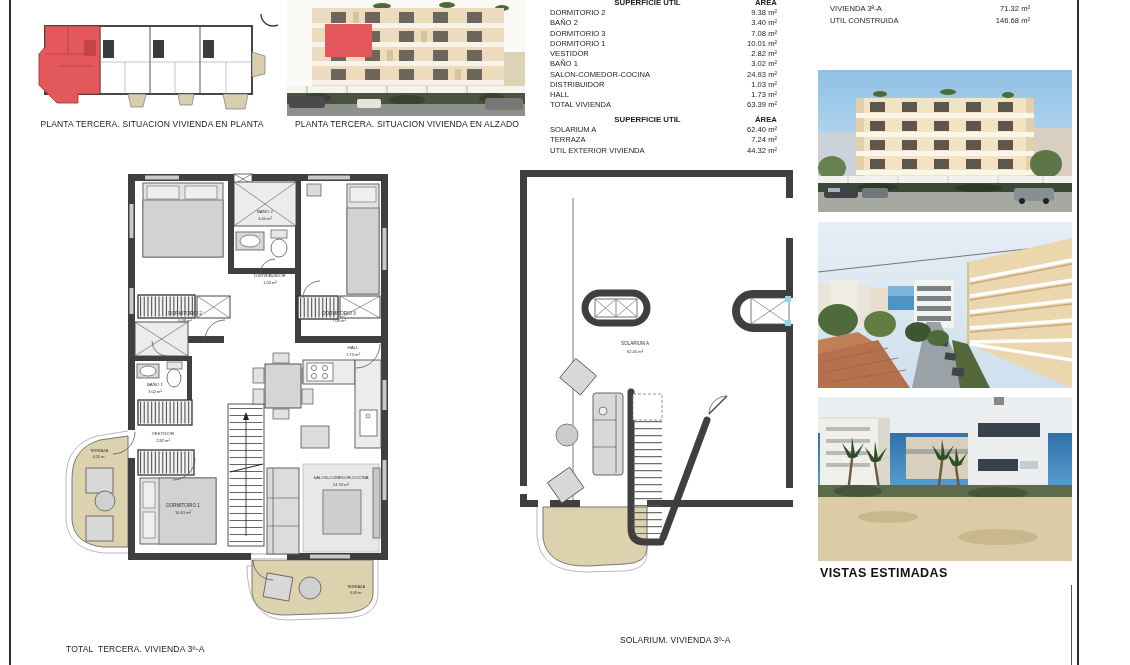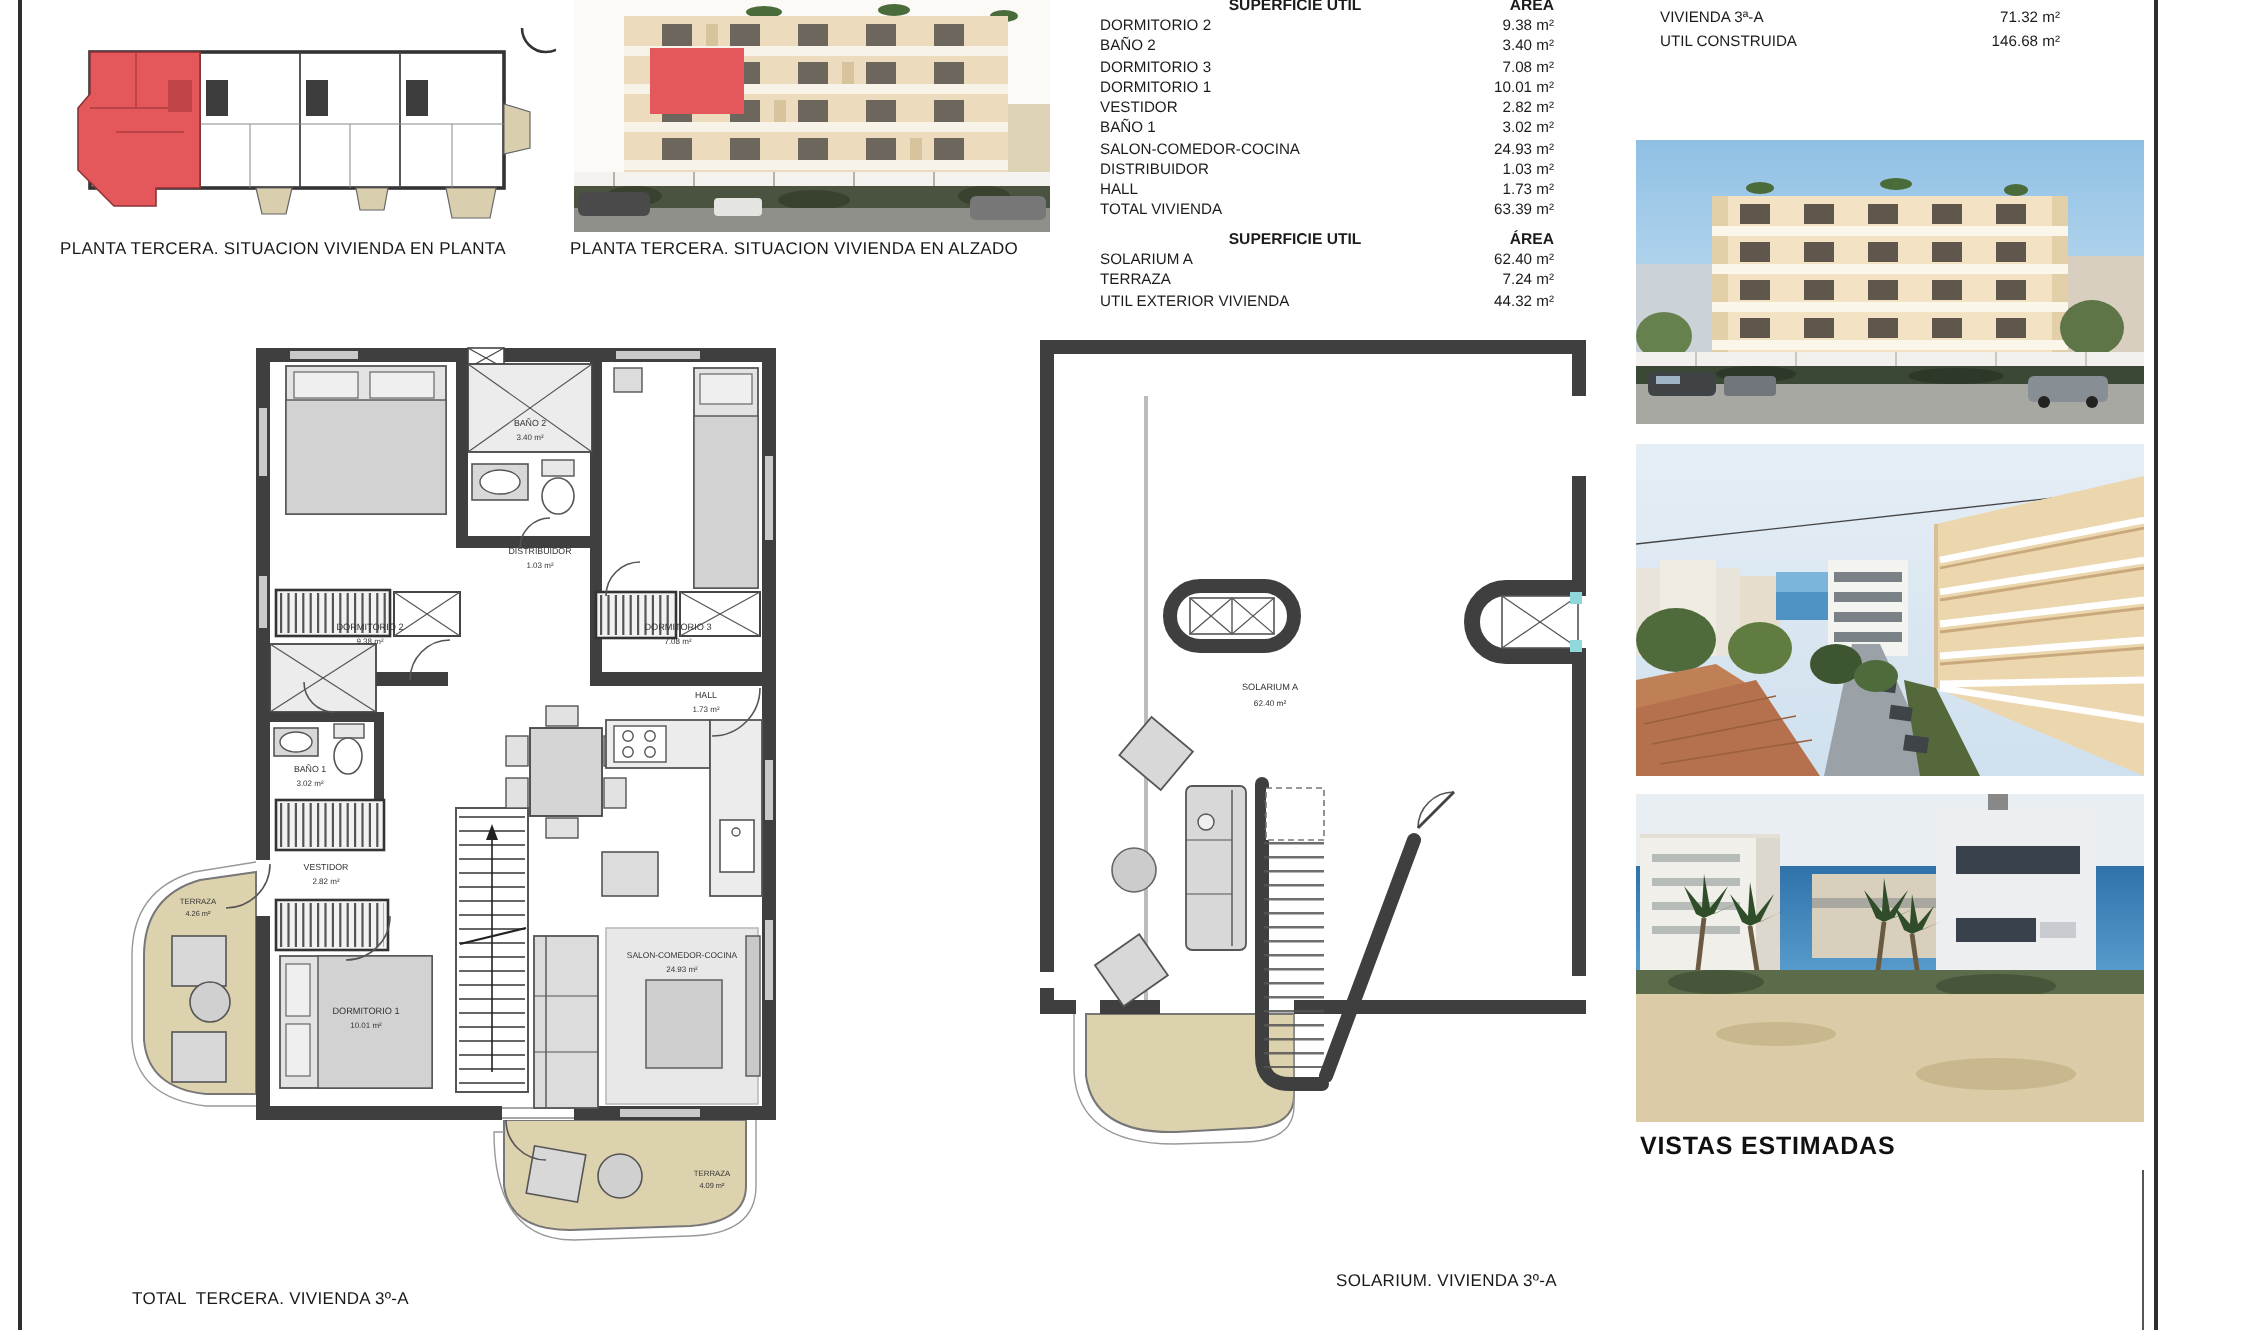--- a/index.html
+++ b/index.html
@@ -1,21 +1,21 @@
 <!DOCTYPE html>
 <html><head>
 <meta charset="utf-8">
 <style>
   html,body{margin:0;padding:0;background:#fff;}
   .page{position:relative;width:1130px;height:665px;background:#ffffff;overflow:hidden;
         font-family:"Liberation Sans",sans-serif;color:#1c1c1c;}
   .abs{position:absolute;}
   .vline{position:absolute;background:#2e2e2e;}
   .cap{position:absolute;font-size:8.5px;letter-spacing:.15px;color:#1a1a1a;white-space:pre;}
-  .cap.center{text-align:left;}
+  .cap.center{text-align:center;}
   .vistas{position:absolute;font-size:12.5px;font-weight:700;letter-spacing:.4px;color:#111;}
   
   .tbl{position:absolute;font-size:7.6px;color:#1c1c1c;}
   .t-head{display:flex;align-items:center;height:9.6px;font-weight:700;font-size:7.8px;}
   .t-head .h-label{flex:1;text-align:center;padding-left:14px;}
   .t-head .h-area{width:46px;text-align:right;}
   .t-row{display:flex;align-items:center;height:10.22px;}
   .t-row .r-label{flex:1;white-space:nowrap;}
   .t-row .r-val{text-align:right;white-space:nowrap;}
   .tbl-c .t-row{height:12px;justify-content:flex-end;}
@@ -449,21 +449,21 @@
       <circle cx="90" cy="243" r="4" fill="#efefef" stroke="#555" stroke-width="0.7"></circle>
       <rect x="52" y="196" width="27" height="25" fill="#d8d8d8" stroke="#555" stroke-width="0.9" transform="rotate(40 65 208)"></rect>
       <rect x="39" y="305" width="27" height="25" fill="#d8d8d8" stroke="#555" stroke-width="0.9" transform="rotate(-35 52 317)"></rect>
       <circle cx="54" cy="267" r="11" fill="#cccccc" stroke="#666" stroke-width="0.8"></circle>
     </g>
     <g text-anchor="middle">
       <text x="122" y="177" font-size="4.6">SOLARIUM A</text>
       <text x="122" y="185" font-size="4.1">62.40 m²</text>
     </g>
   </svg>
-  <div class="cap" style="left:668px;top:635px;">SOLARIUM. VIVIENDA 3º-A</div>
+  <div class="cap" style="left:620px;top:635px;">SOLARIUM. VIVIENDA 3º-A</div>
 
   <svg class="photo" style="left:818px;top:70px;" width="254" height="142" viewBox="0 0 254 142">
     <defs>
       <linearGradient id="sky1" x1="0" y1="0" x2="0" y2="1">
         <stop offset="0" stop-color="#8fc0e4"></stop>
           <stop offset="1" stop-color="#d8eaf6"></stop>
       </linearGradient>
     </defs>
     <rect width="254" height="142" fill="url(#sky1)"></rect>
     <rect x="0" y="62" width="38" height="44" fill="#ccd3d8"></rect>

